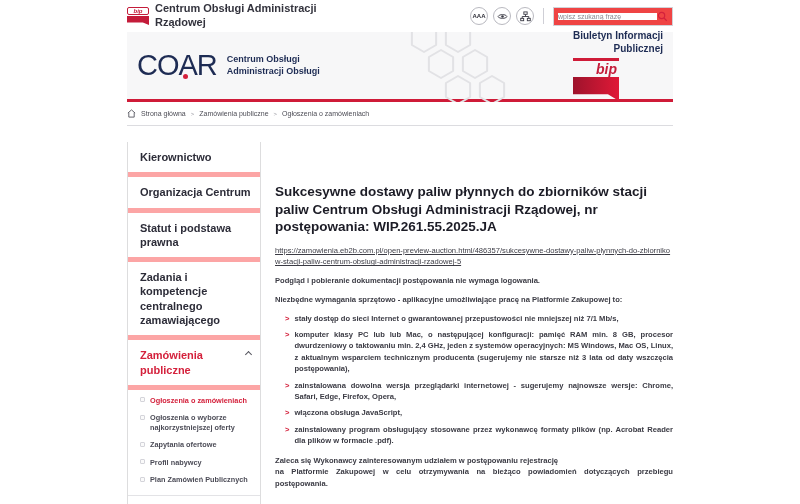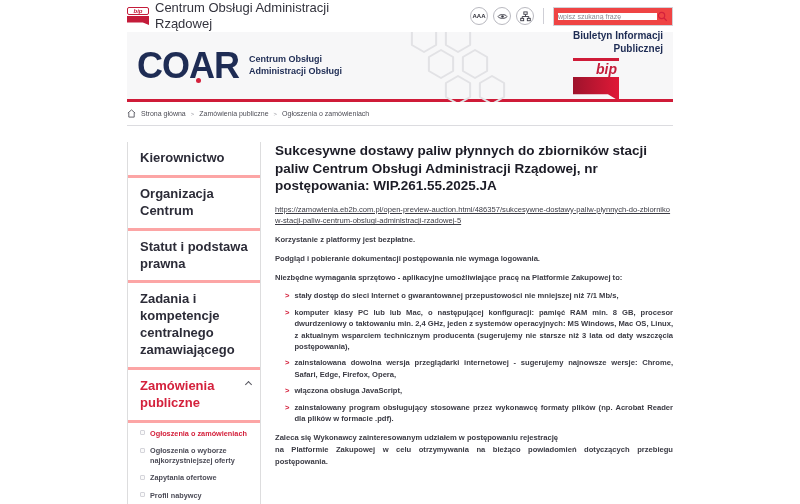--- a/index.html
+++ b/index.html
@@ -8,38 +8,38 @@
   .container { width:546px; margin:0 auto; }
 
   
   .topbar { display:flex; align-items:center; justify-content:space-between; height:32px; }
   .topbar-left { display:flex; align-items:center; gap:6px; cursor:pointer; }
   .bip-mini { width:22px; height:18px; display:flex; flex-direction:column; align-items:stretch; }
   .bip-mini .bip-mini-word { font-size:6px; font-weight:700; font-style:italic; color:#c41c3a;
     border:1px solid #c41c3a; border-radius:2px; text-align:center; line-height:6px; padding:0 1px; }
   .bip-mini .bip-mini-flag { flex:1; margin-top:1px; background:#c41c3a;
     clip-path:polygon(0 0,100% 0,100% 100%,72% 72%,0 72%); }
-  .topbar-org { font-size:13px; line-height:1.25; font-weight:400; color:#33333d; }
+  .topbar-org { font-size:11px; line-height:1.25; font-weight:700; color:#33333d; }
   .topbar-right { display:flex; align-items:center; gap:5px; }
   .circle-btn { width:18px; height:18px; border:1px solid #b9b9c0; border-radius:50%;
     display:flex; align-items:center; justify-content:center; background:#fff; cursor:pointer;
     color:#3c3c46; }
   .circle-btn .aaa { font-size:6px; font-weight:700; letter-spacing:0; color:#2e2e38; }
   .tb-divider { width:1px; height:16px; background:#cfcfd6; margin:0 4px; }
   .searchbox { display:flex; align-items:center; width:120px; height:19px;
     border:1px solid #d2d2d8; background:#ef4444; padding:0 4px; }
   .searchbox input { flex:1; border:none; outline:none; font-size:7px; color:#555;
     font-family:"Liberation Sans", sans-serif; min-width:0; }
   .searchbox input::placeholder { color:#8a8a93; }
 
   
   .header-band { position:relative; height:70px; background:#f7f7f8; border-bottom:3px solid #cf1b38;
     display:flex; align-items:center; justify-content:space-between; padding:0 10px; }
   .brand { display:flex; align-items:center; gap:10px; cursor:pointer; }
-  .coar-logo { position:relative; font-size:36px; font-weight:700; letter-spacing:-1px;
+  .coar-logo { position:relative; font-size:29px; font-weight:400; letter-spacing:-1px;
     color:#1e2c54; line-height:1; }
   .coar-dot { position:absolute; left:58%; bottom:1px; width:5px; height:5px;
     background:#d4213c; border-radius:50%; }
   .brand-name { font-size:9px; line-height:1.3; color:#1e2c54; font-weight:600; }
   .hexes { position:absolute; left:255px; top:0; height:70px; pointer-events:none; }
   .header-right { display:flex; gap:3px;flex-direction:column; }
   .bip-title { text-align:right; font-size:10px; line-height:1.25; color:#1e2c54; font-weight:600; }
   .bip-logo { width:46px; display:flex; flex-direction:column; cursor:pointer; }
   .bip-logo-bar { height:3px; background:#cf1b38; }
   .bip-logo-word { font-size:14px; font-weight:800; font-style:italic; color:#c41c3a;
@@ -50,35 +50,35 @@
   
   .breadcrumb { display:flex; align-items:center; gap:5px; height:24px; font-size:7px;
     color:#4d4d56; border-bottom:1px solid #dcdce0; }
   .crumb { cursor:pointer; }
   .crumb-sep { color:#9a9aa2; font-size:6px; }
 
   
   .cols { display:flex; align-items:flex-start; margin-top:16px; }
   .sidebar { width:134px; flex:0 0 134px; border-left:1px solid #ddddde; border-right:1px solid #ddddde; }
   .side-item { display:flex; align-items:flex-start; justify-content:space-between; gap:4px;
-    padding:8px 6px 8px 12px; border-bottom:3px solid #fca5a5; font-size:13px; font-weight:700;
+    padding:8px 6px 8px 12px; border-bottom:5px solid #fca5a5; font-size:11px; font-weight:700;
     color:#2c2c38; line-height:1.3; cursor:pointer; }
   .side-item.red { color:#d4213c; }
   .chev { width:5px; height:5px; border-right:1.3px solid #55555e; border-bottom:1.3px solid #55555e;
     flex:0 0 auto; margin-top:2px; margin-right:3px; }
   .chev.up { transform:rotate(-135deg); margin-top:4px; }
   .submenu { border-bottom:1px solid #e3e3e6; padding:2px 4px 6px 10px; }
   .sub-item { display:flex; align-items:flex-start; gap:5px; padding:4px 2px; font-size:7.3px;
     font-weight:600; color:#4c4c57; line-height:1.3; cursor:pointer; }
   .sub-item.active { color:#d4213c; }
   .sub-bullet { flex:0 0 auto; width:5px; height:5px; border:1px solid #d4d4da; background:#fafafa;
     margin-top:1.5px; border-radius:1px; }
 
   
-  .main { flex:1; padding-left:14px; }
+  .main { flex:1; padding-left:14px;margin-top:41px; }
   .page-title { font-size:13.5px; font-weight:700; color:#1c1c26; line-height:1.3; margin-bottom:9px; }
   .para { font-size:7.6px; line-height:1.55; color:#3b3b44; text-align:justify; margin-bottom:7px; }
   .para.bold { font-weight:700; }
   .doclink { color:#3b3b44; text-decoration:underline; word-break:break-all; cursor:pointer; }
   .req-list { list-style:none; margin:2px 0 8px 10px; }
   .req-list li { display:flex; gap:5px; font-size:7.6px; line-height:1.5; color:#3b3b44;
     font-weight:700; text-align:justify; margin-bottom:5px; }
   .req-arrow { color:#d4213c; font-weight:800; flex:0 0 auto; }
 
   svg { display:block; }
@@ -222,21 +222,20 @@
     </div>
 
     <div class="main">
       <h1 class="page-title">Sukcesywne dostawy paliw płynnych do zbiorników stacji paliw Centrum Obsługi Administracji Rządowej, nr postępowania: WIP.261.55.2025.JA</h1>
 
 
       <p class="para">
         <a class="doclink">https://zamowienia.eb2b.com.pl/open-preview-auction.html/486357/sukcesywne-dostawy-paliw-plynnych-do-zbiornikow-stacji-paliw-centrum-obslugi-administracji-rzadowej-5</a>
       </p>
 
-      <p class="para bold">Korzystanie z platformy jest bezpłatne.</p>
       <p class="para bold">Podgląd i pobieranie dokumentacji postępowania nie wymaga logowania.</p>
       <p class="para bold">Niezbędne wymagania sprzętowo - aplikacyjne umożliwiające pracę na Platformie Zakupowej to:</p>
 
       <ul class="req-list">
         <li>
           <span class="req-arrow">&gt;</span>
           <span>stały dostęp do sieci Internet o gwarantowanej przepustowości nie mniejszej niż 7/1 Mb/s,</span>
         </li>
         <li>
           <span class="req-arrow">&gt;</span>

